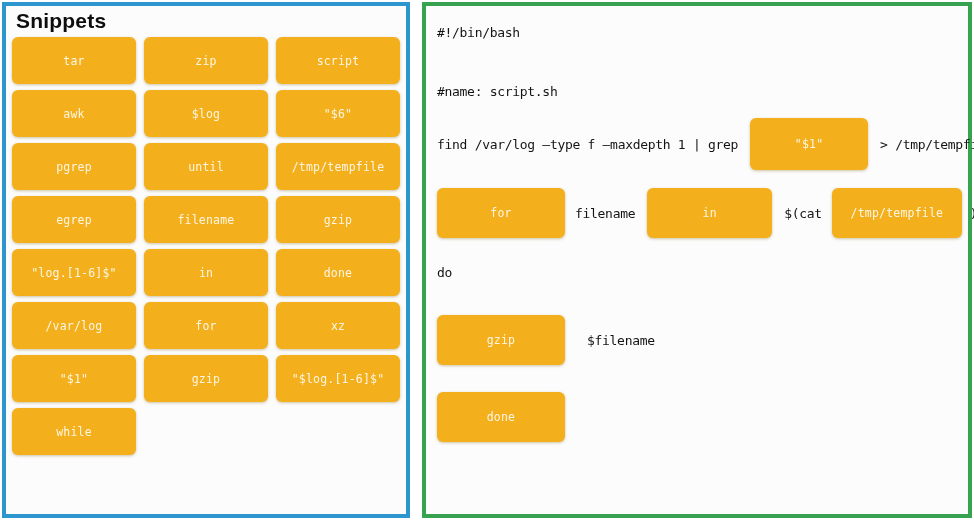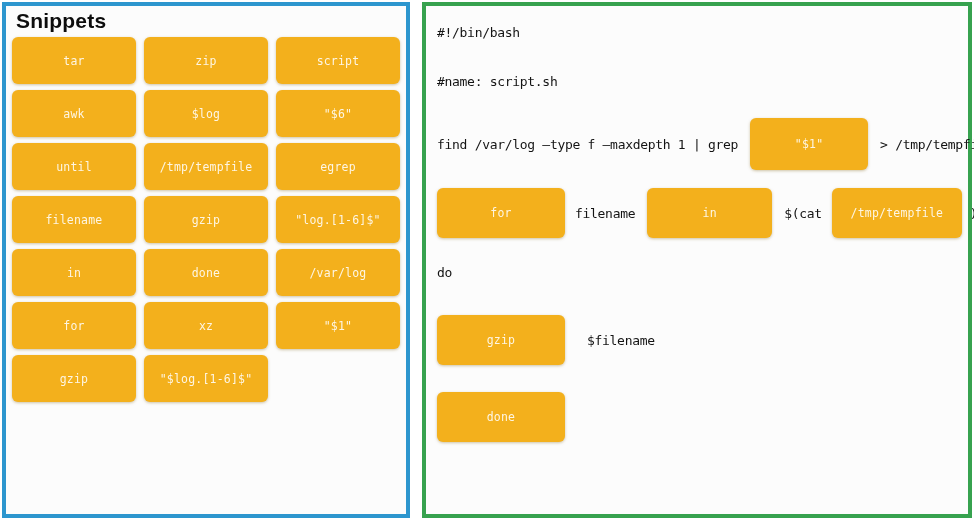--- a/index.html
+++ b/index.html
@@ -20,21 +20,21 @@
         display:flex;align-items:center;justify-content:center;
         font-size:11.5px;letter-spacing:.2px;cursor:grab;
         box-shadow:0 1px 3px rgba(120,90,10,.35);white-space:nowrap;}
   .chip-grid .chip{height:47px;}
 
   
   .code-row{position:absolute;left:11px;display:flex;align-items:center;
             font-size:13px;color:#141414;white-space:pre;}
   .code-text{letter-spacing:-0.3px;}
   #row-shebang{top:19px;}
-  #row-name{top:68px;}
+  #row-name{top:78px;}
   #row-find{top:112px;height:52px;}
   #row-for{top:181px;height:52px;}
   #row-do{top:259px;}
   #row-gzip{top:308px;height:52px;}
   #row-done{top:385px;height:52px;}
 
   .chip-slot{flex:0 0 auto;}
   .chip-grep{width:118px;height:52px;margin:0 12px;}
   .chip-for{width:128px;height:50px;margin-right:10px;}
   .chip-in{width:125px;height:50px;margin:0 12px;}
@@ -49,34 +49,36 @@
 
   <div class="panel" id="snippets-panel">
     <div class="snippets-title">Snippets</div>
     <div class="chip-grid">
       <div class="chip">tar</div>
       <div class="chip">zip</div>
       <div class="chip">script</div>
       <div class="chip">awk</div>
       <div class="chip">$log</div>
       <div class="chip">"$6"</div>
+      <div class="chip">pgrep</div>
       <div class="chip">until</div>
       <div class="chip">/tmp/tempfile</div>
       <div class="chip">egrep</div>
       <div class="chip">filename</div>
       <div class="chip">gzip</div>
       <div class="chip">"log.[1-6]$"</div>
       <div class="chip">in</div>
       <div class="chip">done</div>
       <div class="chip">/var/log</div>
       <div class="chip">for</div>
       <div class="chip">xz</div>
       <div class="chip">"$1"</div>
       <div class="chip">gzip</div>
       <div class="chip">"$log.[1-6]$"</div>
+      <div class="chip">while</div>
     </div>
   </div>
 
   <div class="panel" id="script-panel">
 
     <div class="code-row" id="row-shebang">
       <span class="code-text">#!/bin/bash</span>
     </div>
 
     <div class="code-row" id="row-name">

